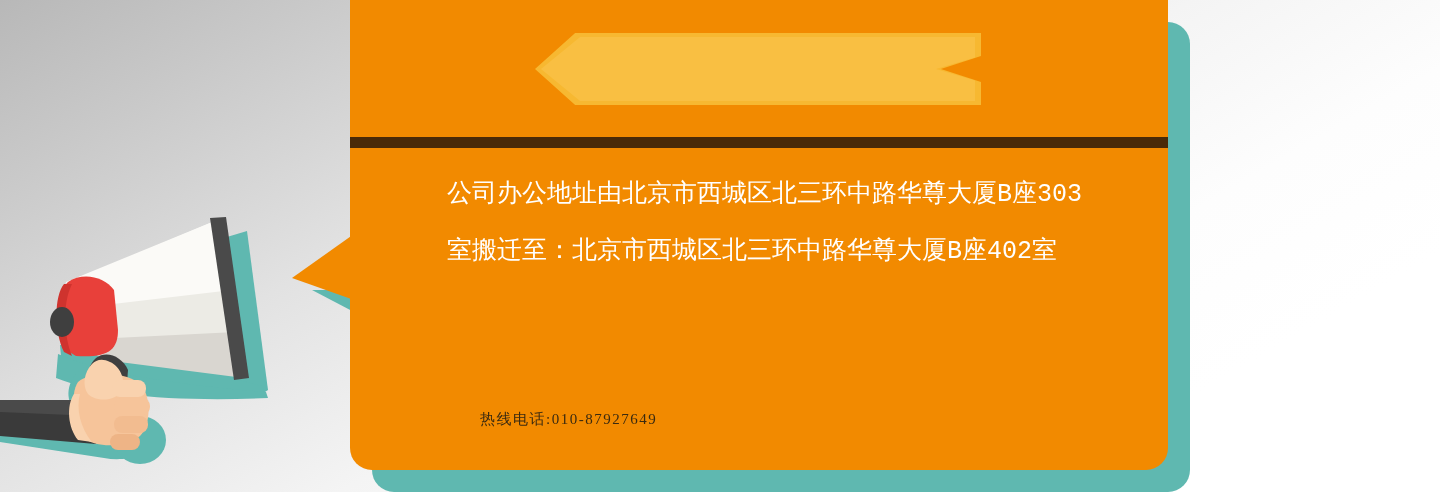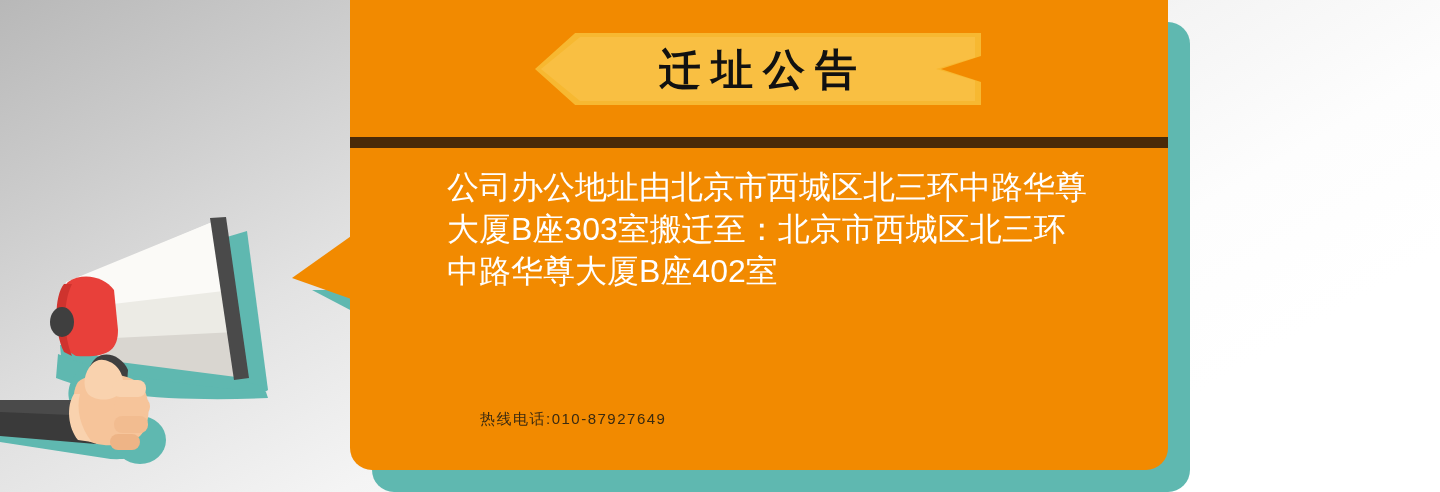--- a/index.html
+++ b/index.html
@@ -112,41 +112,41 @@
     height: 11px;
     background: #4a2a08;
   }
 
   
   .body-text {
     position: absolute;
     left: 447px;
     top: 166px;
     width: 650px;
-    font-size: 32px;
-    line-height: 42px;
+    font-size: 25px;
+    line-height: 57px;
     color: #ffffff;
-    font-family: Liberation Sans, sans-serif;
+    font-family: Liberation Mono, monospace;
     letter-spacing: 0px;
   }
 
   
   .footer {
     position: absolute;
     left: 480px;
     top: 410px;
     width: 600px;
     height: 24px;
   }
   .footer-item {
     position: absolute;
     top: 0;
     font-size: 15px;
     color: #3a2a10;
-    font-family: Liberation Sans, sans-serif;
+    font-family: Liberation Serif, serif;
     letter-spacing: 1.5px;
     white-space: nowrap;
   }
   .footer-phone { left: 0px; }
   .footer-qq { left: 368px; }
 
   
   .megaphone {
     position: absolute;
     left: 0px;
@@ -216,21 +216,20 @@
   </div>
 
   <div class="tail-shadow"></div>
   <div class="tail"></div>
 
   <div class="shadow-card"></div>
   <div class="notice-card"></div>
 
   <div class="title-banner"></div>
   <div class="title-banner-inner"></div>
-  <div class="title-text">迁址公告</div>
 
   <div class="divider"></div>
 
   <div class="body-text">公司办公地址由北京市西城区北三环中路华尊大厦B座303室搬迁至：北京市西城区北三环中路华尊大厦B座402室</div>
 
   <div class="footer">
     <span class="footer-item footer-phone">热线电话:010-87927649</span>
   </div>
 
 </div>

